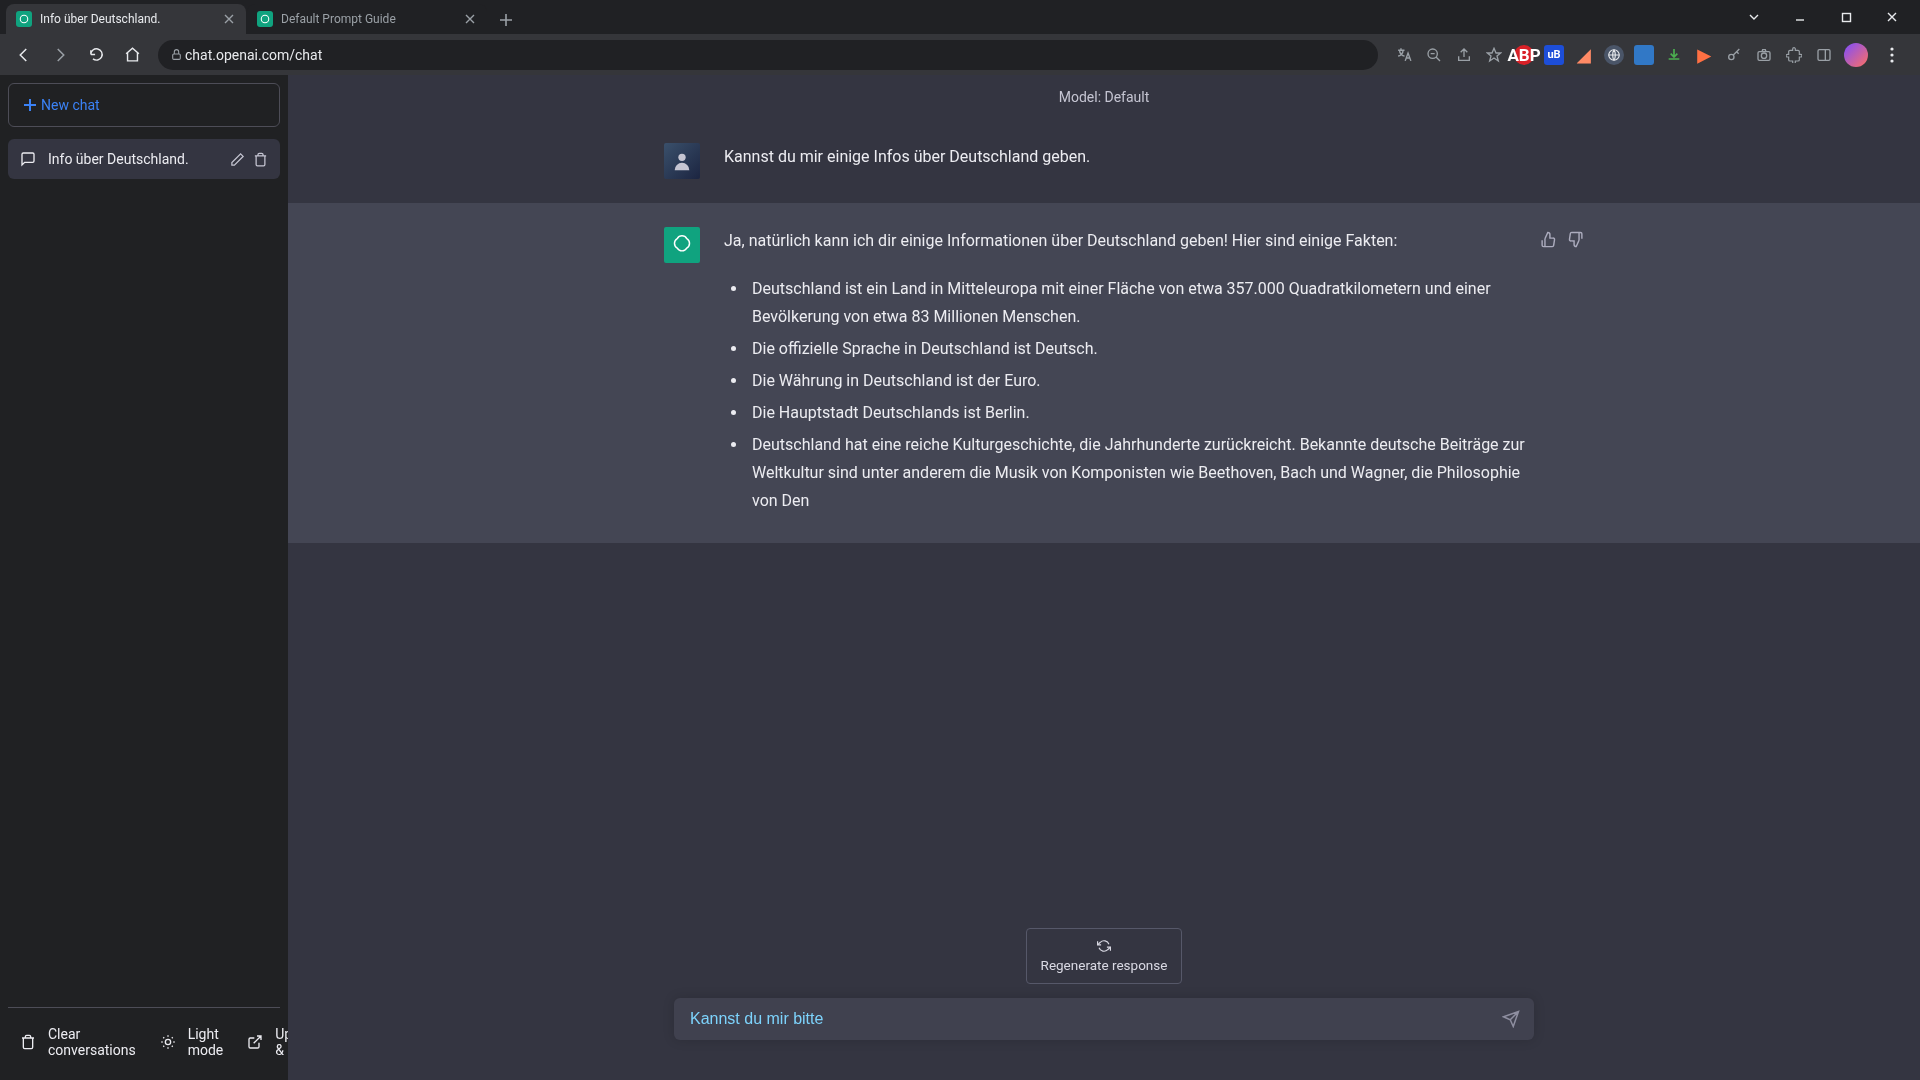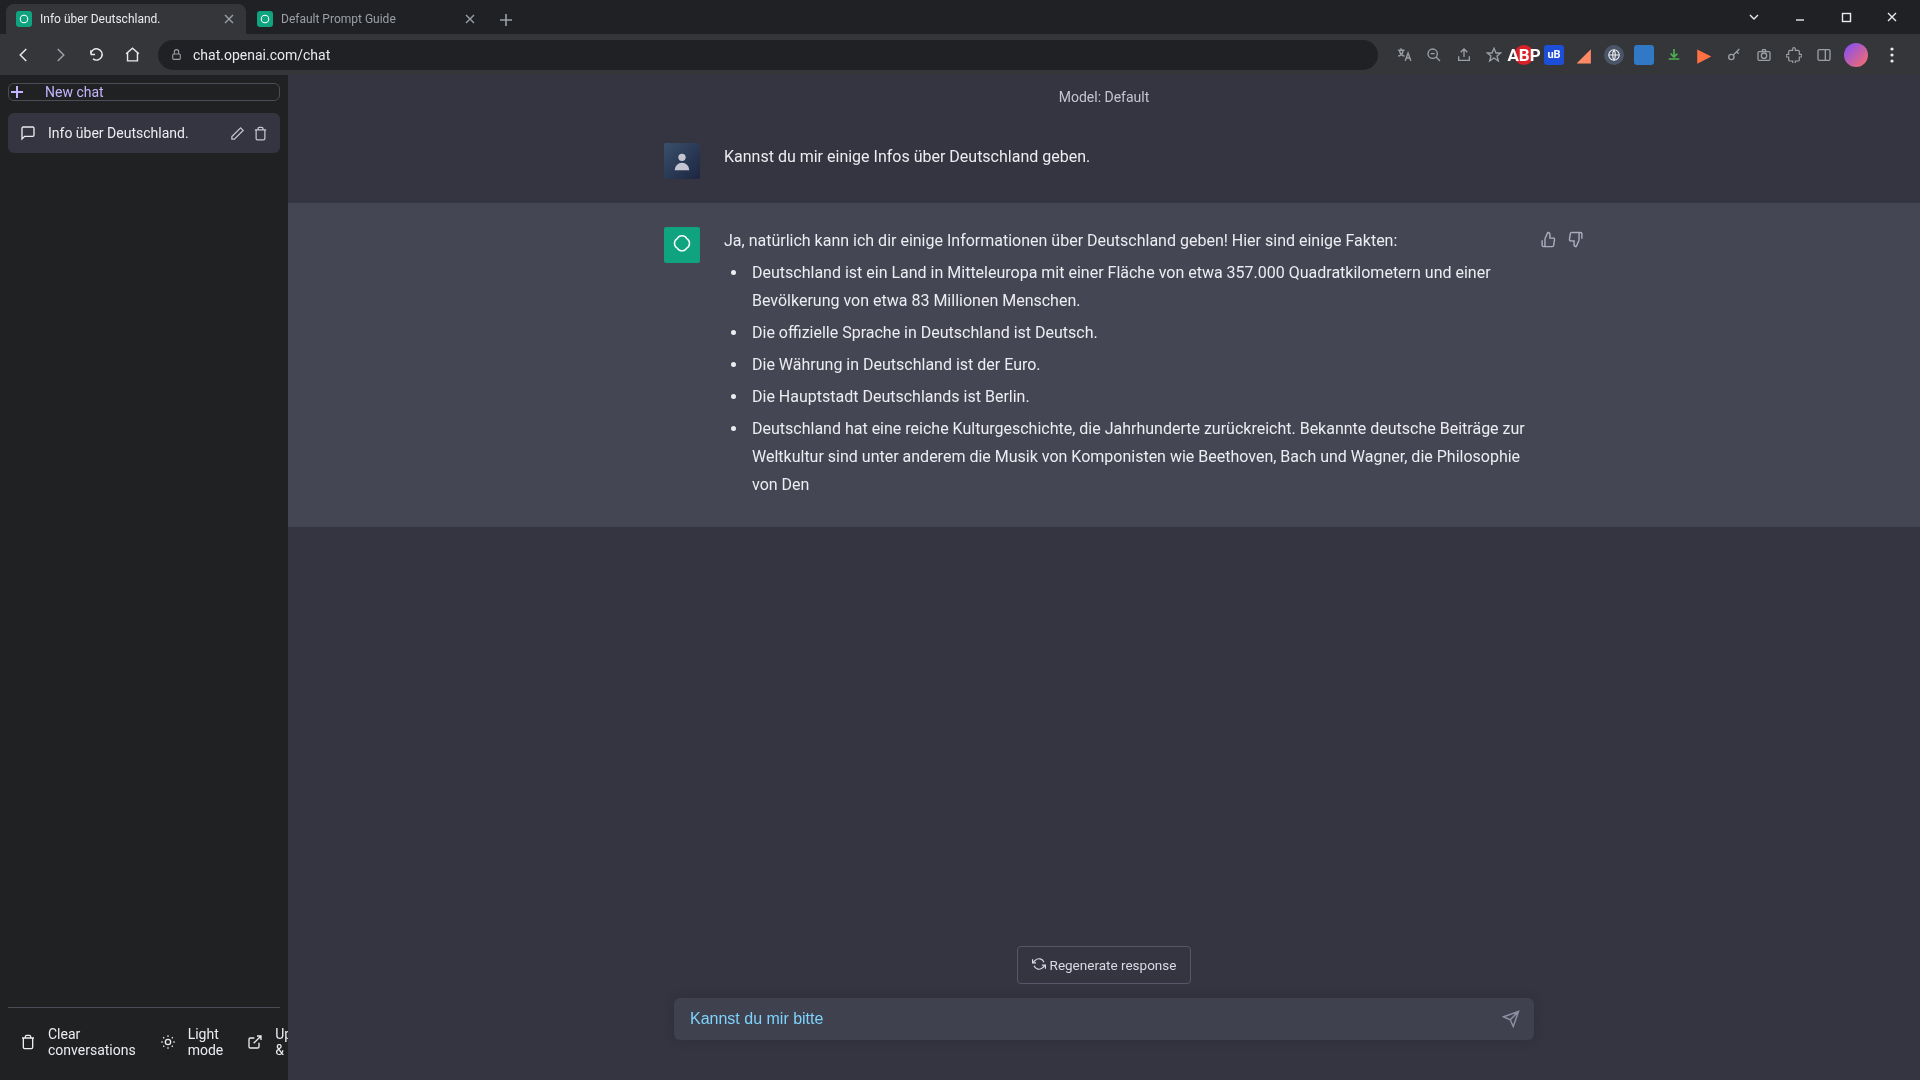--- a/index.html
+++ b/index.html
@@ -89,21 +89,21 @@
   flex: 1;
   height: 30px;
   background: #202124;
   border-radius: 15px;
   display: flex;
   align-items: center;
   padding: 0 12px;
   margin: 16px 6px;
   color: #e8eaed;
   font-size: 14px;
-  gap: 10px;
+  gap: 2px;
 }
 .lock-icon { color: #9aa0a6; }
 .ext-bar {
   display: flex;
   align-items: center;
   gap: 10px;
   padding: 0 6px;
 }
 .ext-icon {
   width: 20px; height: 20px;
@@ -128,25 +128,25 @@
 .sidebar {
   width: 288px;
   background: #202123;
   display: flex;
   flex-direction: column;
   padding: 8px;
 }
 .new-chat-btn {
   border: 1px solid #4d4d57;
   border-radius: 6px;
-  color: #c4b5fd;
-  padding: 0;
-  display: flex;
-  align-items: center;
-  gap: 20px;
+  color: #3b82f6;
+  padding: 13px;
+  display: flex;
+  align-items: center;
+  gap: 3px;
   font-size: 14px;
   cursor: pointer;
 }
 .convo-list { margin-top: 12px; flex: 1; overflow: hidden; }
 .convo-item {
   display: flex;
   align-items: center;
   gap: 12px;
   padding: 12px;
   border-radius: 6px;
@@ -215,21 +215,21 @@
 .msg-avatar.bot {
   background: #10a37f;
   display: flex; align-items:center; justify-content:center;
 }
 .msg-content {
   flex: 1;
   color: #ececf1;
   font-size: 16px;
   line-height: 1.75;
 }
-.msg-content ul { margin-top: 4px; padding-left: 24px; }
+.msg-content ul { margin-top: 20px; padding-left: 24px; }
 .msg-content li { margin-bottom: 4px; padding-left: 4px;}
 .msg-actions {
   position: absolute;
   right: -40px;
   top: 4px;
   display: flex;
   gap: 10px;
   color: #acacbe;
 }
 .msg-actions .act { cursor: pointer; }
@@ -244,22 +244,24 @@
   position: relative;
 }
 .regen-btn {
   border: 1px solid #565869;
   background: #343541;
   color: #d9d9e3;
   border-radius: 4px;
   padding: 10px 14px;
   font-size: 13.5px;
   display: flex;
+  align-items: center;
   gap: 4px;
   cursor: pointer;
+  flex-direction: column;
 }
 .input-wrap {
   width: 860px;
   background: #40414f;
   border-radius: 6px;
   display: flex;
   align-items: center;
   padding: 12px 48px 12px 16px;
   box-shadow: 0 0 12px rgba(0,0,0,.15);
   position: relative;

